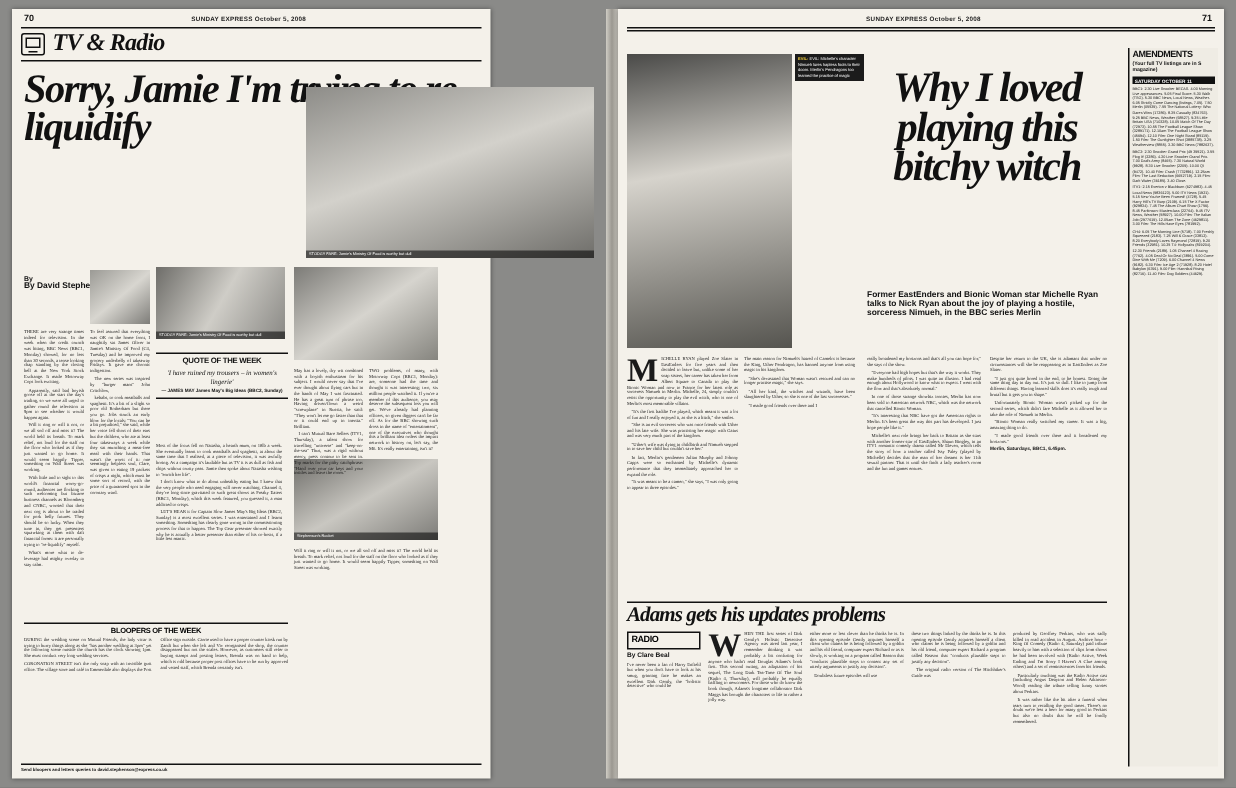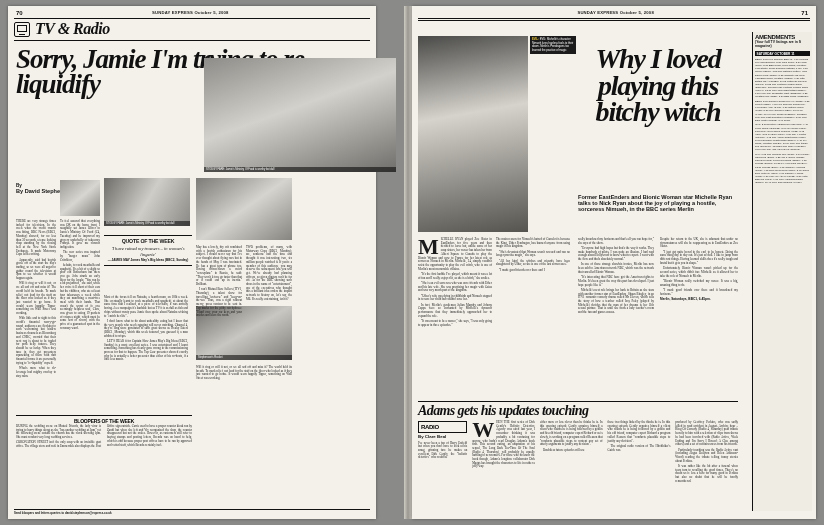--- a/index.html
+++ b/index.html
@@ -1,19 +1,19 @@
 <!DOCTYPE html>
 <html><head>
 <meta charset="utf-8">
 <style>
   html,body{margin:0;padding:0;background:#7a7a78;}
   body{font-family:"Liberation Serif", serif;}
   .page{position:relative;width:824px;height:525px;background:#8a8a88;overflow:hidden;}
   .sheet{position:absolute;top:6px;bottom:6px;background:#f4f1ea;box-shadow:0 0 3px rgba(0,0,0,.4);}
-  .left{left:8px;width:368px;}
+  .left{left:8px;width:319px;}
   .right{left:412px;width:404px;}
   .fold{position:absolute;left:404px;top:6px;width:8px;bottom:6px;background:linear-gradient(to right,#cfccc4,#9a9790,#cfccc4);}
 
   
   .masthead{display:flex;align-items:flex-start;justify-content:space-between;padding:4px 8px 0 8px;font-family:"Liberation Sans",sans-serif;}
   .mast-txt{font-size:4.2px;letter-spacing:.2px;color:#222;font-weight:bold;}
   .pgnum{font-size:6px;font-weight:bold;color:#111;}
   .rule{height:1.2px;background:#111;margin:2px 6px 0 6px;}
   .rule2{height:.6px;background:#111;margin:1px 6px 0 6px;}
   .sectionbar{display:flex;align-items:center;gap:5px;padding:2px 6px 2px 6px;}
@@ -206,21 +206,21 @@
       <p>Despite her return to the UK, she is adamant that under no circumstances will she be reappearing as in EastEnders as Zoe Slater.</p>
       <p class="ind">"I just got quite bored in the end, to be honest. Doing the same thing day in day out. It's just so dull. I like to jump from different things. Having learned skills does it's really tough and brutal but it gets you in shape."</p>
       <p class="ind">Unfortunately Bionic Woman wasn't picked up for the second series, which didn't fare Michelle as it allowed her to take the role of Nimueh in Merlin.</p>
       <p class="ind">"Bionic Woman really switched my career. It was a big, amazing thing to do.</p>
       <p class="ind">"I made good friends over there and it broadened my horizons."</p>
       <p class="sig" style="margin-top:2px;">Merlin, Saturdays, BBC1, 6.45pm.</p>
     </div>
 
     <div style="position:absolute;left:6px;top:392px;width:320px;">
       <div class="adams-rule"></div>
-      <div class="adams-hl">Adams gets his updates touching</div>
+      <div class="adams-hl">Adams gets his updates problems</div>
 
       <div style="display:flex;gap:5px;margin-top:2px;">
         <div style="width:58px;">
           <div class="radiobox">
             <div class="radiotitle">RADIO</div>
           </div>
           <div class="byline" style="font-size:4.4px;margin-top:2px;">
             <span>By Clare Beal</span>
           </div>
           <div class="cols" style="margin-top:2px;">

